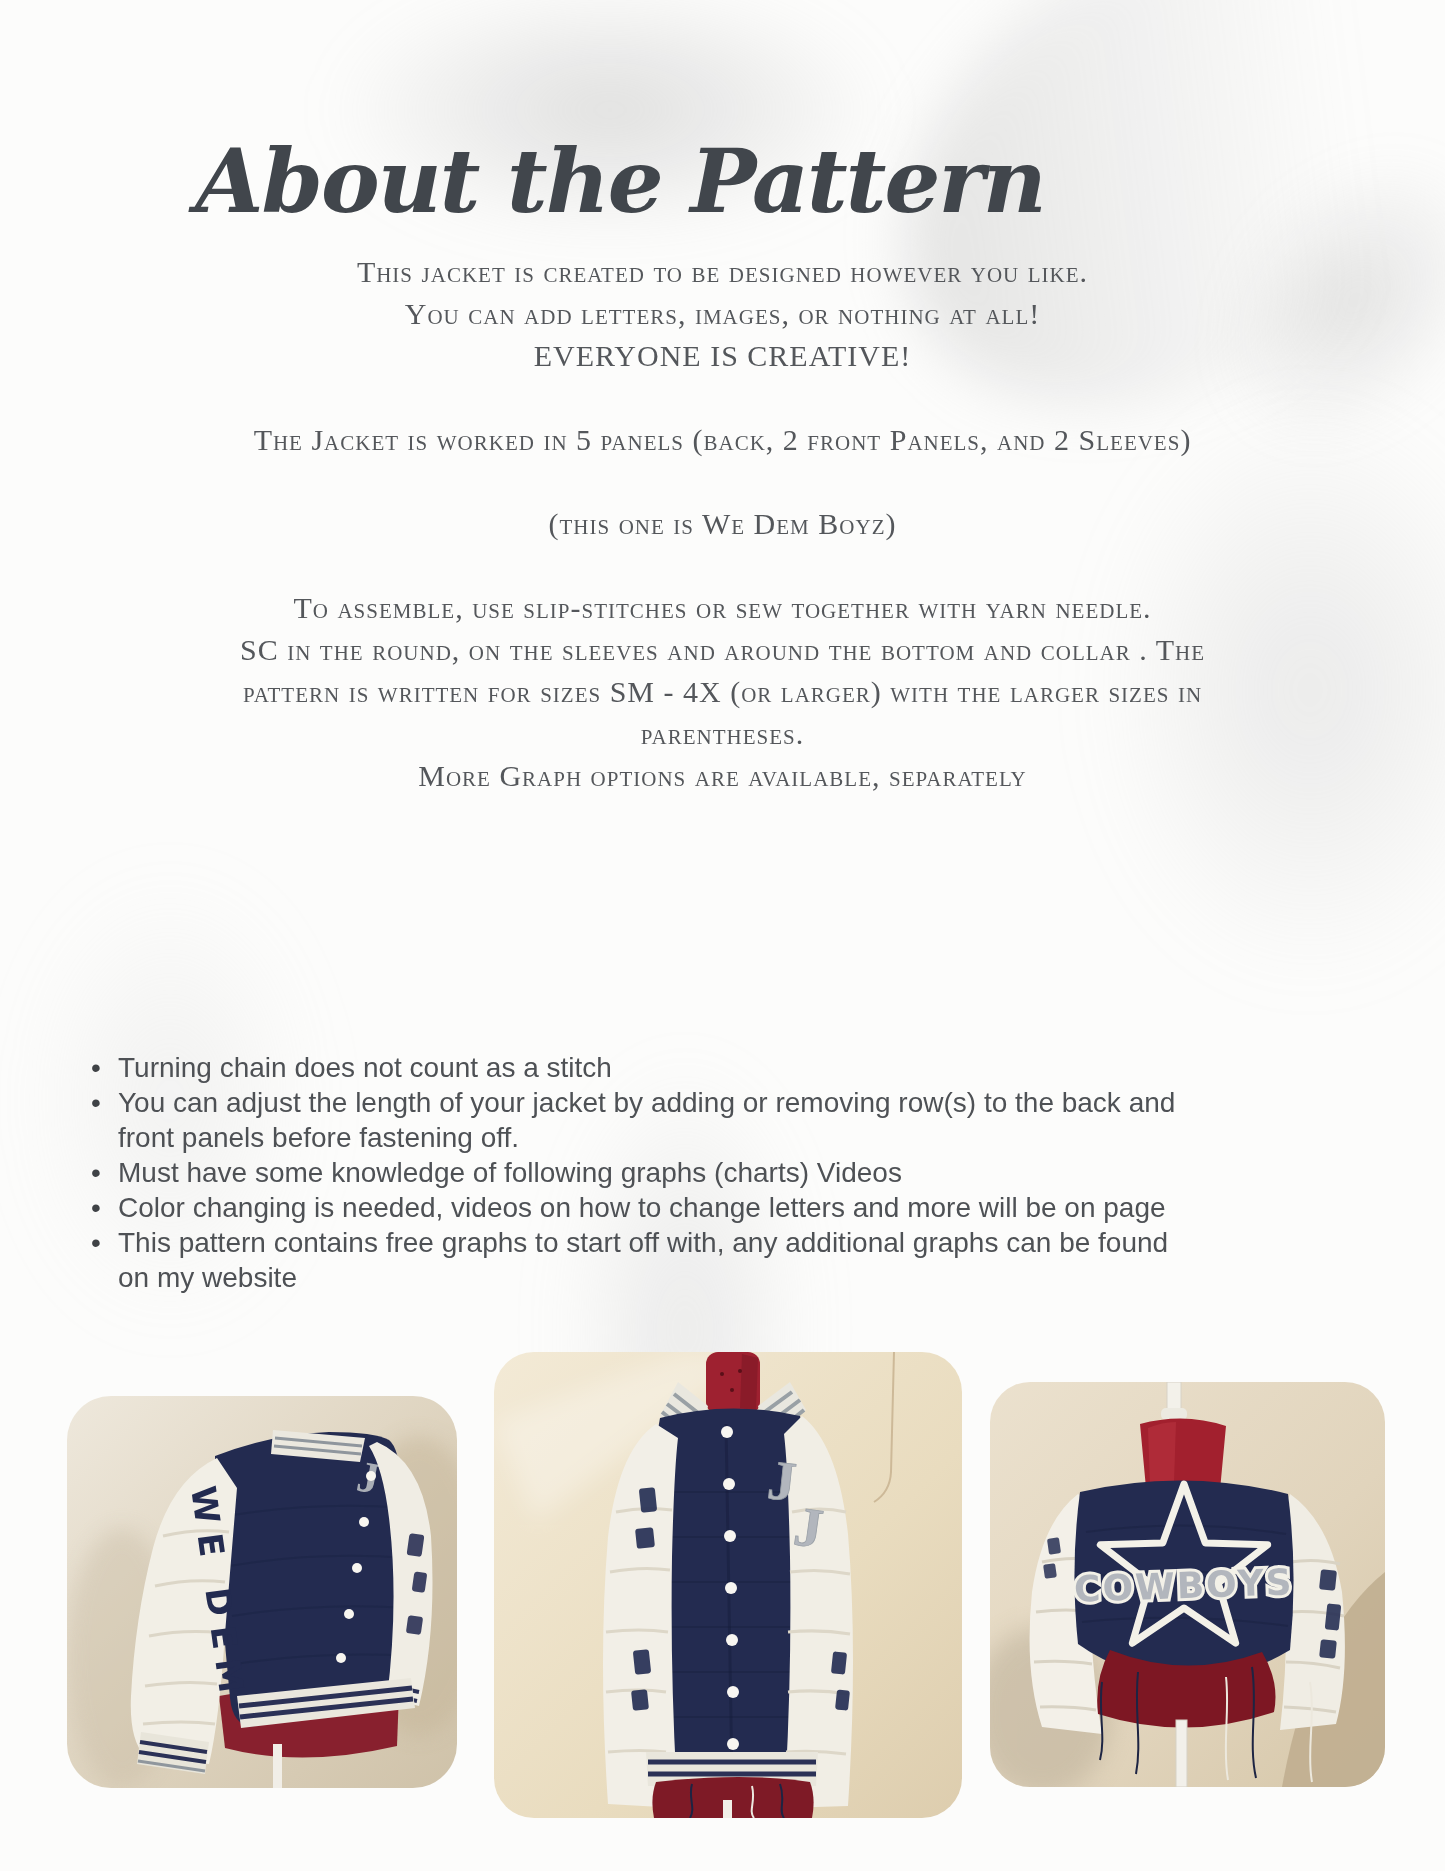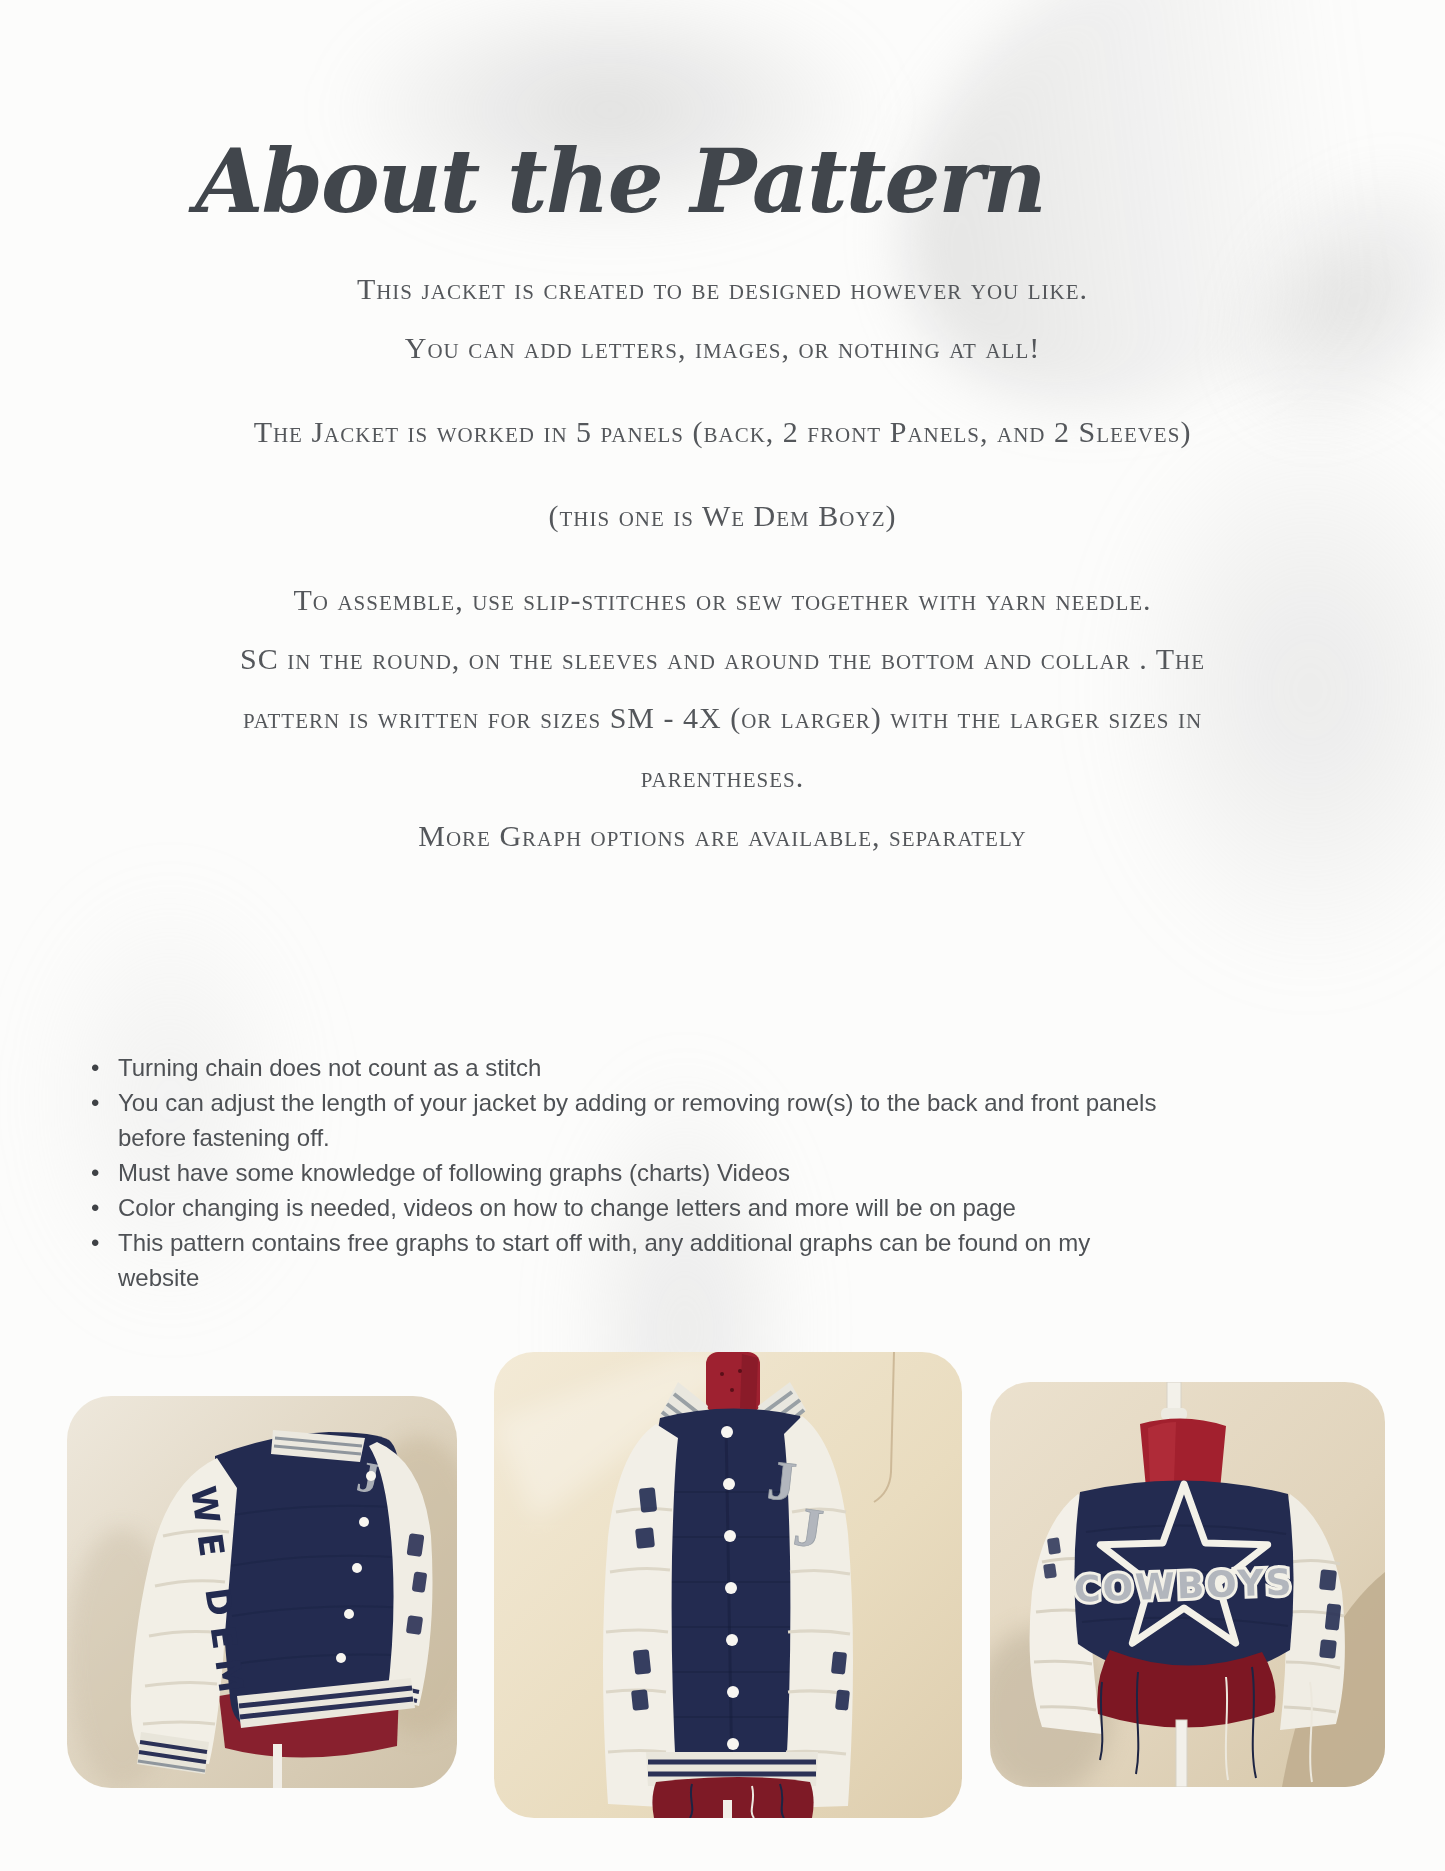--- a/index.html
+++ b/index.html
@@ -26,25 +26,25 @@
     position:absolute; left:0; top:22px; width:1240px; height:200px;
     text-align:center; font-family:"DejaVu Serif", serif; font-style:italic;
     font-size:88px; line-height:200px; letter-spacing:-2px; color:#41464c;
   }
   .intro {
     position:absolute; left:0; top:251px; width:1445px; text-align:center;
     font-family:"Liberation Serif", serif; font-variant:small-caps;
     font-size:30px; line-height:42px; letter-spacing:1px; color:#54575b;
   }
   .para { margin:0 0 42px 0; }
-  .ln { margin:17px; }
+  .ln { margin:0; }
 
   .notes {
     position:absolute; left:118px; top:1050px; width:1060px;
-    font-size:24px; line-height:35px; color:#4e5155;
+    font-size:28px; line-height:35px; color:#4e5155;
   }
   .notes ul { list-style:none; margin:0; padding:0; }
   .notes li { position:relative; margin:0; padding:0; }
   .notes li::before { content:"\2022"; position:absolute; left:-27px; top:0; color:#3f4246; }
 
   figure { margin:0; position:absolute; overflow:hidden; }
   .ph-left   { left:67px;  top:1396px; width:390px; height:392px; border-radius:44px; }
   .ph-middle { left:494px; top:1352px; width:468px; height:466px; border-radius:40px; }
   .ph-right  { left:990px; top:1382px; width:395px; height:405px; border-radius:40px; }
   figure svg { display:block; width:100%; height:100%; }
@@ -63,20 +63,21 @@
   <div class="blob b4"></div>
   <div class="blob b5"></div>
   <div class="blob b6"></div>
 
   <h1 class="title">About the Pattern</h1>
 
   <div class="intro">
     <div class="para">
       <p class="ln">This jacket is created to be designed however you like.</p>
       <p class="ln">You can add letters, images, or nothing at all!</p>
+      <p class="ln">EVERYONE IS CREATIVE!</p>
     </div>
     <div class="para">
       <p class="ln">The Jacket is worked in 5 panels (back, 2 front Panels, and 2 Sleeves)</p>
     </div>
     <div class="para">
       <p class="ln">(this one is We Dem Boyz)</p>
     </div>
     <div class="para">
       <p class="ln">To assemble, use slip-stitches or sew together with yarn needle.</p>
       <p class="ln">SC in the round, on the sleeves and around the bottom and collar . The</p>

